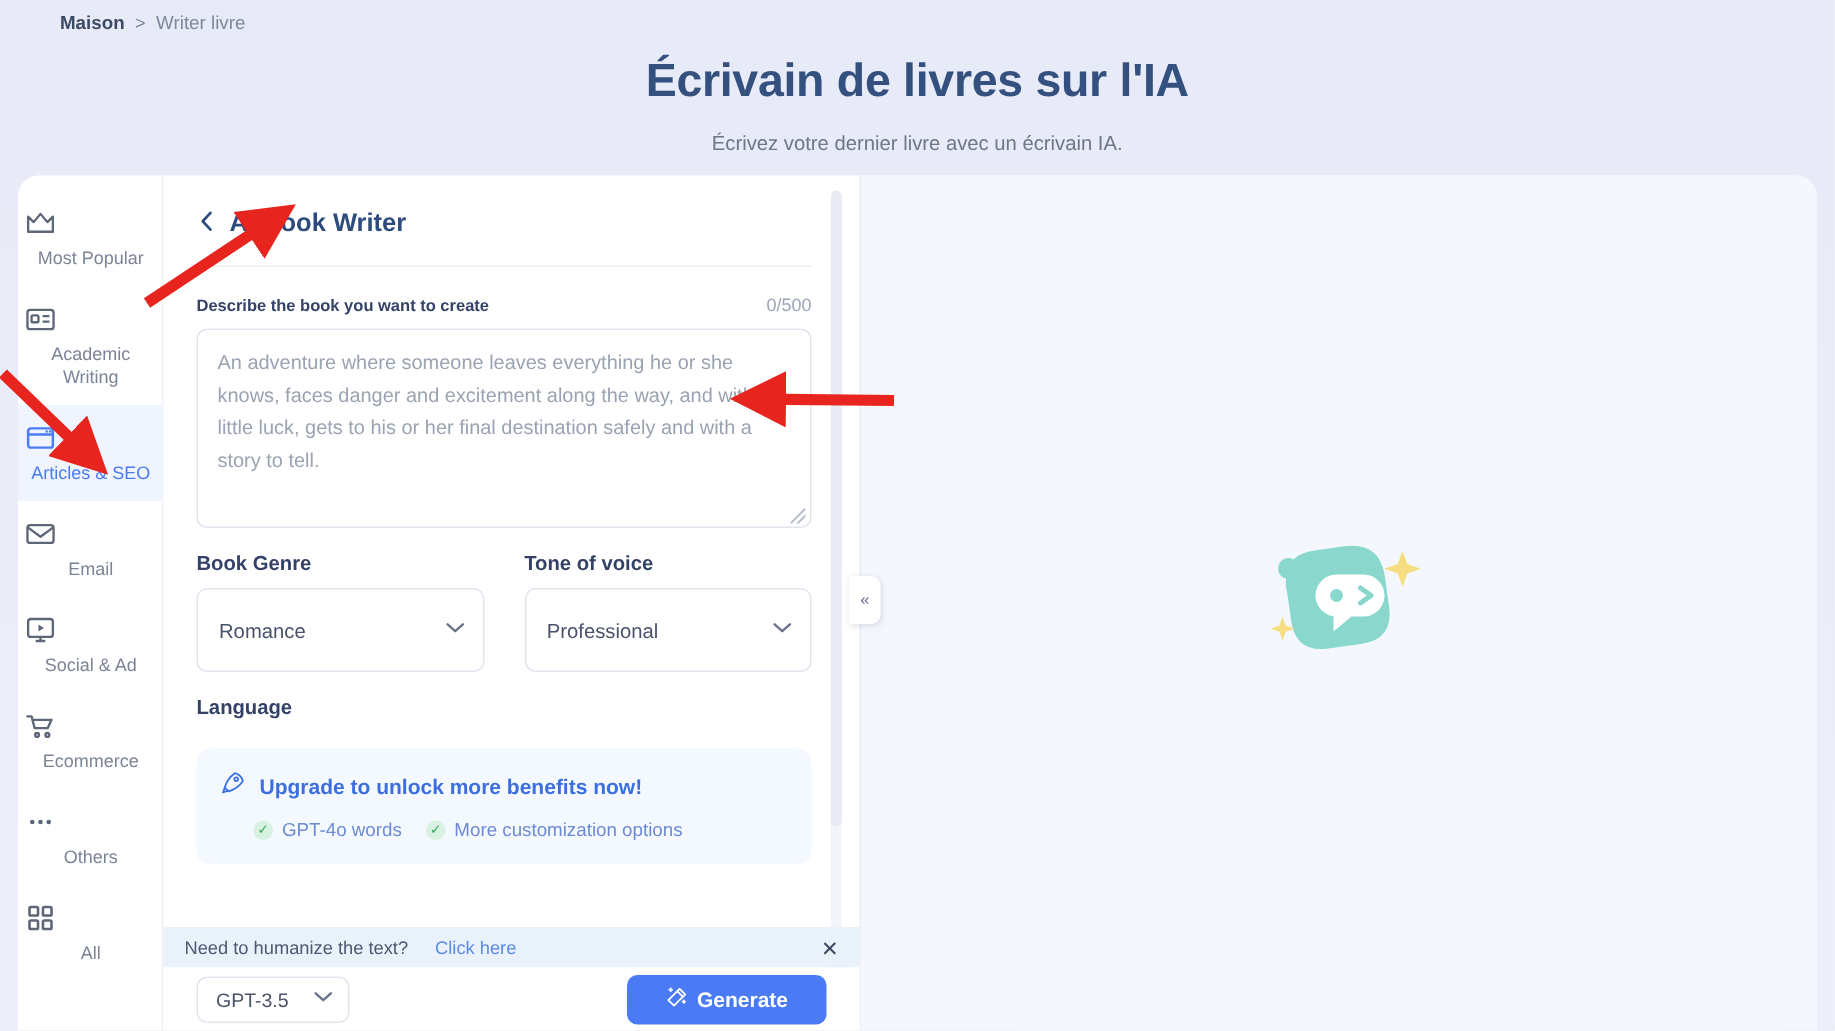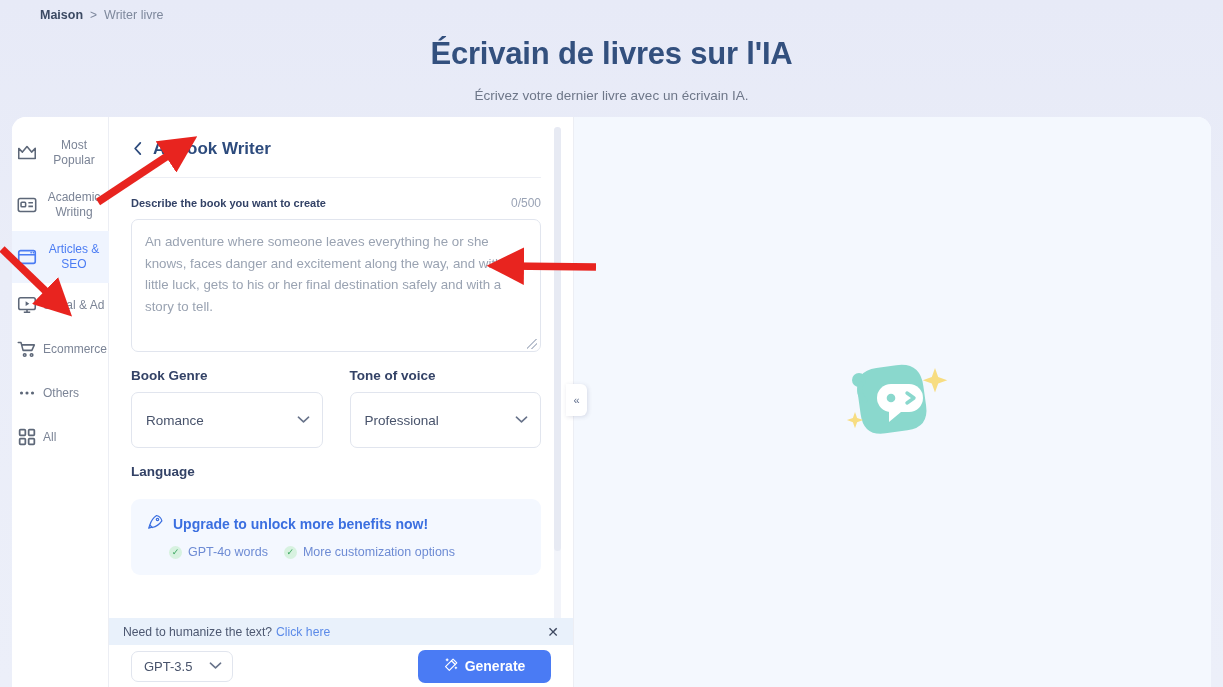--- a/index.html
+++ b/index.html
@@ -55,21 +55,21 @@
   .sidebar {
     width: 97px; height: 100%;
     background: #ffffff;
     border-right: 1px solid #eceef4;
     padding-top: 10px;
     flex-shrink: 0;
   }
   .side-item {
     width: 97px;
     padding: 11px 4px 11px 4px;
-    display: flex; flex-direction: row; align-items: center; gap: 5px;
+    display: flex; flex-direction: column; gap: 5px;
     cursor: pointer;
   }
   .side-item .s-label {
     font-size: 12px; color: #7b8496; text-align: center; line-height: 1.25;
   }
   .side-item .s-ico { color: #5d6778; display: block; height: 22px; }
   .side-item.active { background: #eff4fe; }
   .side-item.active .s-label { color: #4b7cf3; }
   .side-item.active .s-ico { color: #4b7cf3; }
 
@@ -162,21 +162,21 @@
     background: #e7eaf3; border-radius: 4px;
   }
 
   
   .humanize-bar {
     position: absolute; left: 0; right: 0; bottom: 42px;
     height: 27px;
     background: #e9f1fb;
     display: flex; align-items: center;
     padding: 0 14px 0 14px;
-    font-size: 12.2px; color: #4d5871;
+    font-size: 12.2px; color: #4d5871; gap: 14px;
   }
   .hb-link { color: #5b8ae8; margin-left: 4px; cursor: pointer; }
   .hb-close { margin-left: auto; color: #3e4860; font-size: 14px; cursor: pointer; }
 
   .bottom-bar {
     position: absolute; left: 0; right: 0; bottom: 0;
     height: 42px;
     background: #fff;
     display: flex; align-items: center; justify-content: space-between;
     padding: 0 22px 0 22px;
@@ -259,20 +259,29 @@
           <svg width="22" height="22" viewBox="0 0 24 24" fill="none" stroke="currentColor" stroke-width="1.8">
               <rect x="3" y="5" width="18" height="14" rx="2"></rect>
               <path d="M3 9.5h18"></path>
               <circle cx="16.5" cy="7.3" r="0.9" fill="currentColor" stroke="none"></circle>
               <circle cx="19" cy="7.3" r="0.9" fill="currentColor" stroke="none"></circle>
             </svg>
         </span>
         <span class="s-label">Articles &amp; SEO</span>
       </div>
 
+      <div class="side-item">
+        <span class="s-ico">
+          <svg width="22" height="22" viewBox="0 0 24 24" fill="none" stroke="currentColor" stroke-width="1.7" stroke-linejoin="round">
+              <rect x="2.5" y="5.5" width="19" height="13" rx="2"></rect>
+              <path d="M2.5 7l9.5 7 9.5-7"></path>
+            </svg>
+        </span>
+        <span class="s-label">Email</span>
+      </div>
 
       <div class="side-item">
         <span class="s-ico">
           <svg width="22" height="22" viewBox="0 0 24 24" fill="none" stroke="currentColor" stroke-width="1.7" stroke-linejoin="round">
               <rect x="3" y="4" width="18" height="13" rx="2"></rect>
               <path d="M12 17v3M8.5 20h7"></path>
               <path d="M10.5 8l4 2.5-4 2.5z" fill="currentColor" stroke="none"></path>
             </svg>
         </span>
         <span class="s-label">Social &amp; Ad</span>

